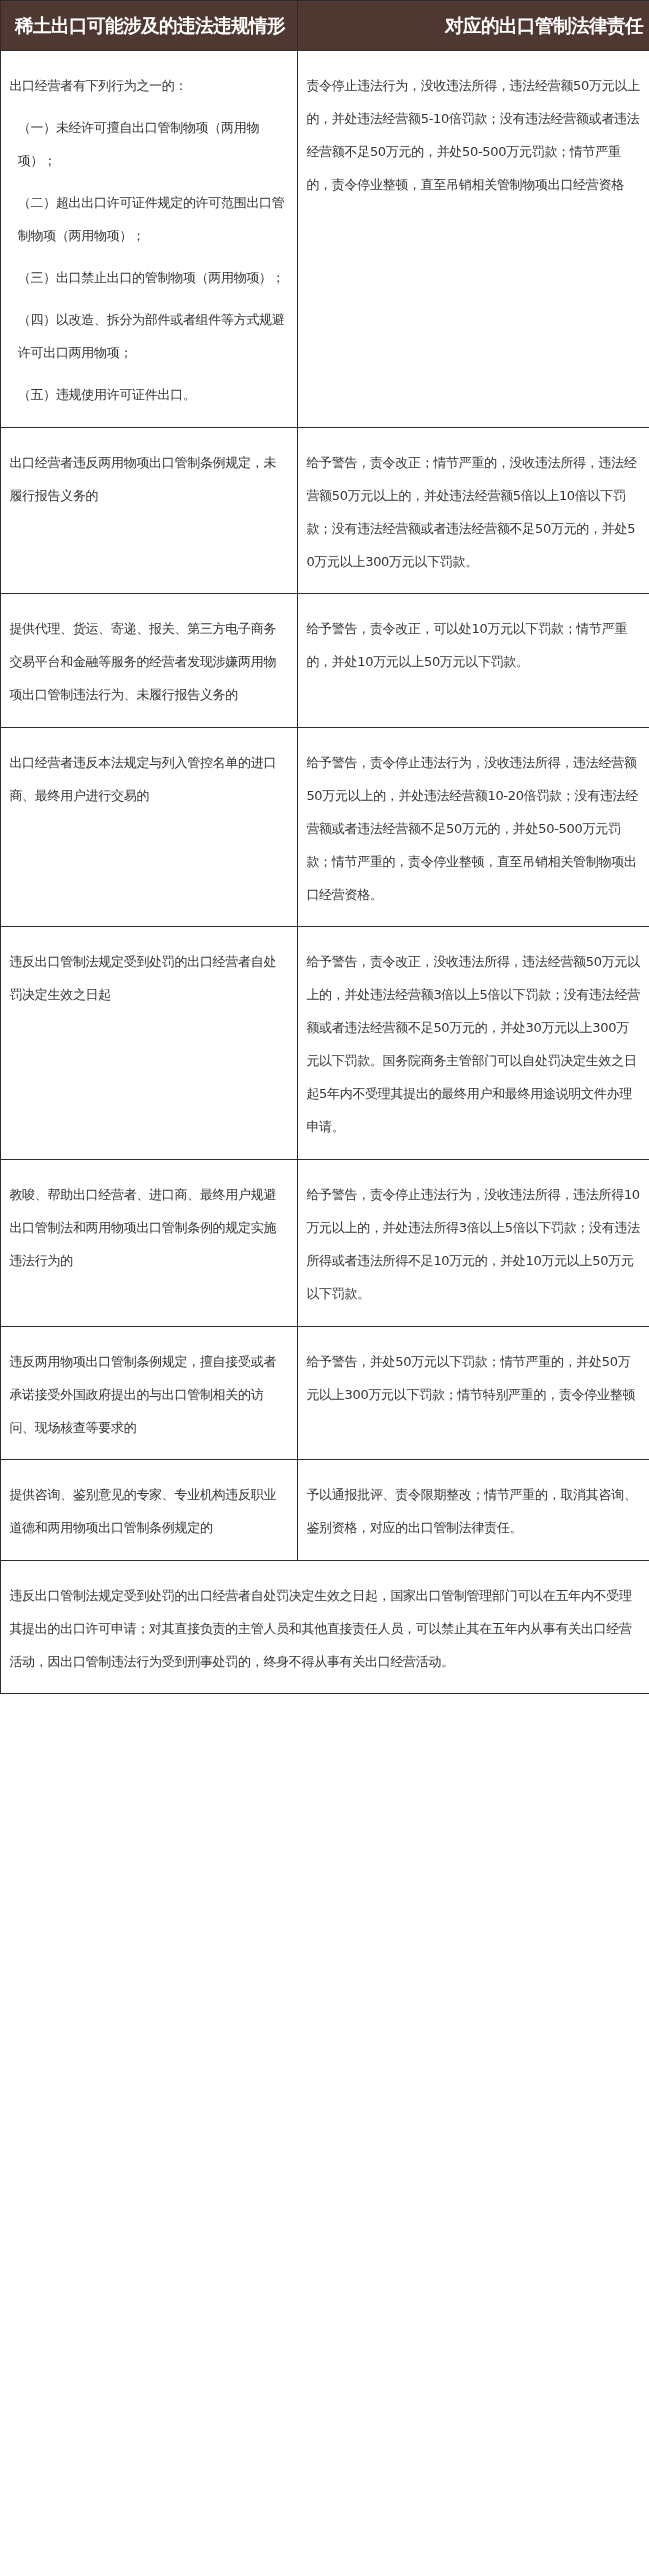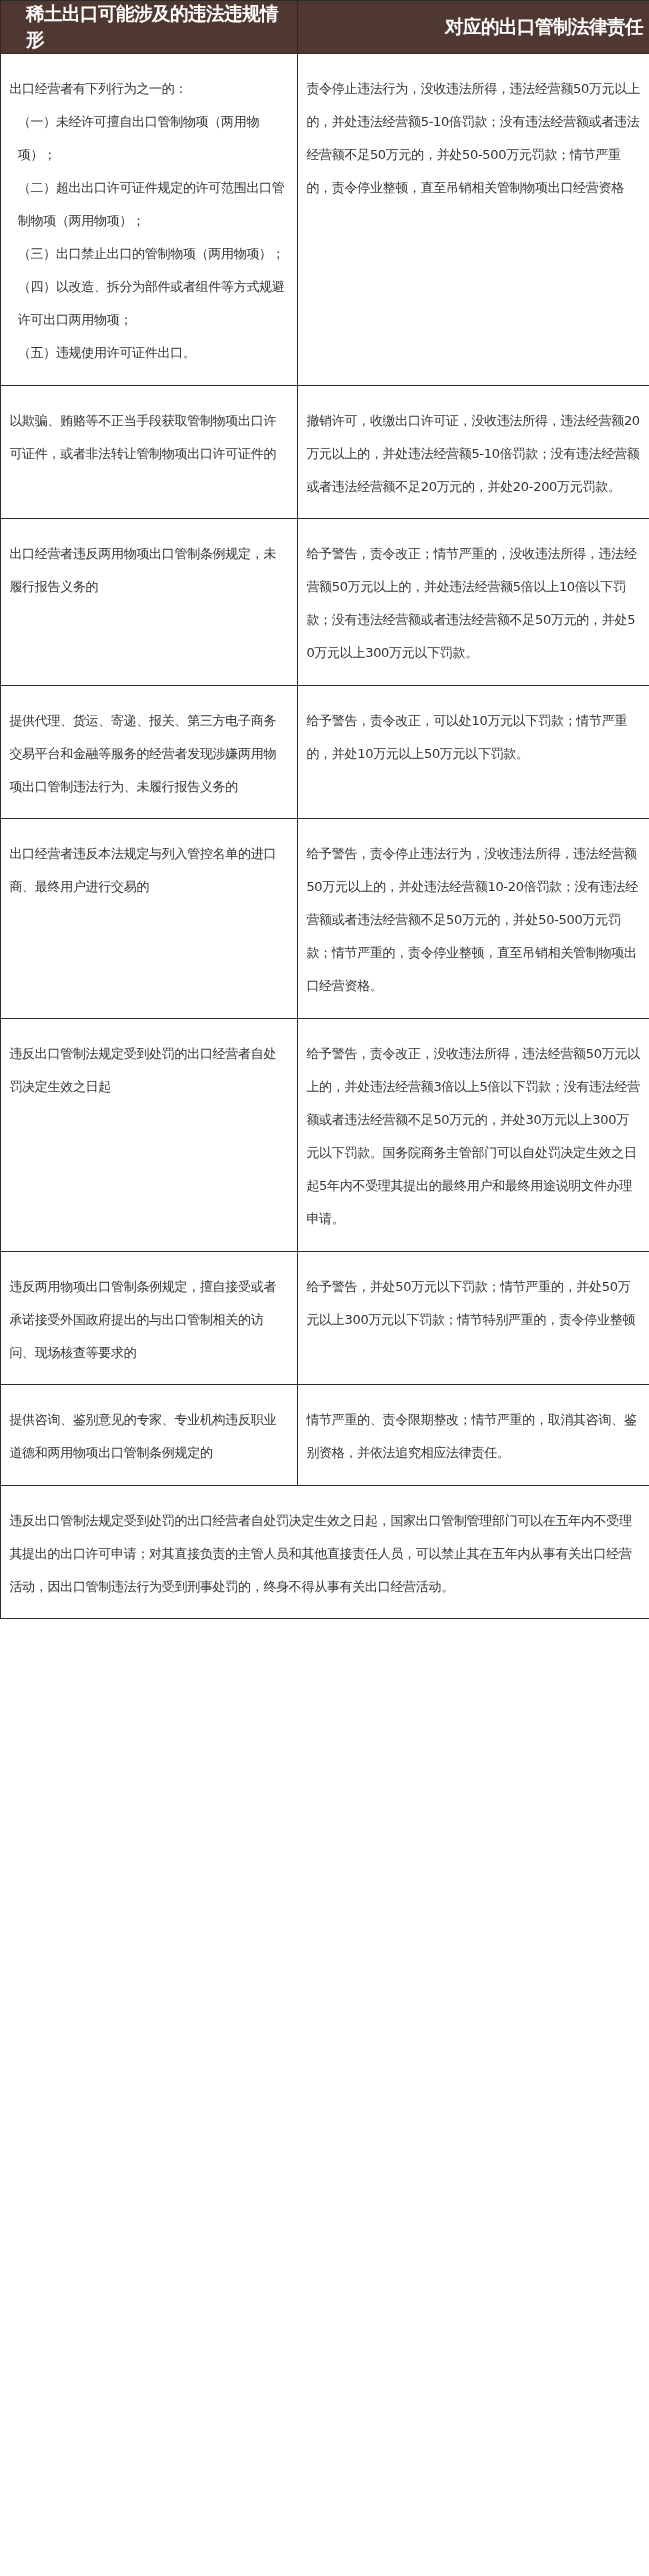--- a/index.html
+++ b/index.html
@@ -6,27 +6,27 @@
   body { width: 649px; font-family: "DejaVu Sans", "Liberation Sans", sans-serif; color: #333333; }
   table.legal { width: 649px; border-collapse: collapse; table-layout: fixed; }
   table.legal col.c1 { width: 297px; }
   table.legal col.c2 { width: 352px; }
   th, td { border: 1.8px solid #2b2b2b; vertical-align: top; }
   th {
     background: #4f3832; color: #ffffff; font-weight: bold; font-size: 18.6px;
     height: 49px; padding: 0 6px; text-align: right; vertical-align: middle;
     letter-spacing: -0.6px;
   }
-  th.left { text-align: left; padding-left: 25px; }
+  th.left { text-align: left; padding-left: 14px; }
   td {
     font-size: 13px; line-height: 33px; padding: 18px 8.4px 15.6px 8.4px;
     letter-spacing: -0.3px; word-break: break-all;
   }
   td .line { display: block; }
-  td .indent { padding-left: 8.4px; }
+  td .indent { padding-left: 8.4px; margin-top: 9px; }
   td.full { padding-right: 14.4px; }
   td.full .line { line-height: 33px; }
 </style>
 </head>
 <body>
 
 <table class="legal">
   <colgroup>
       <col class="c1">
       <col class="c2">
@@ -43,46 +43,46 @@
         <span class="line">出口经营者有下列行为之一的：</span>
         <span class="line indent">（一）未经许可擅自出口管制物项（两用物项）；</span>
         <span class="line indent">（二）超出出口许可证件规定的许可范围出口管制物项（两用物项）；</span>
         <span class="line indent">（三）出口禁止出口的管制物项（两用物项）；</span>
         <span class="line indent">（四）以改造、拆分为部件或者组件等方式规避许可出口两用物项；</span>
         <span class="line indent">（五）违规使用许可证件出口。</span>
       </td>
       <td>责令停止违法行为，没收违法所得，违法经营额50万元以上的，并处违法经营额5-10倍罚款；没有违法经营额或者违法经营额不足50万元的，并处50-500万元罚款；情节严重的，责令停业整顿，直至吊销相关管制物项出口经营资格</td>
     </tr>
     <tr>
-      <td>以欺骗、贿赂等不正当手段获取管制物项出口许可证件，或者非法转让管制物项出口许可证件的</td>
-      <td>撤销许可，收缴出口许可证，没收违法所得，违法经营额20万元以上的，并处违法经营额5-10倍罚款；没有违法经营额或者违法经营额不足20万元的，并处20-200万元罚款。</td>
-    </tr>
-    <tr>
       <td>出口经营者违反两用物项出口管制条例规定，未履行报告义务的</td>
       <td>给予警告，责令改正；情节严重的，没收违法所得，违法经营额50万元以上的，并处违法经营额5倍以上10倍以下罚款；没有违法经营额或者违法经营额不足50万元的，并处50万元以上300万元以下罚款。</td>
     </tr>
     <tr>
       <td>提供代理、货运、寄递、报关、第三方电子商务交易平台和金融等服务的经营者发现涉嫌两用物项出口管制违法行为、未履行报告义务的</td>
       <td>给予警告，责令改正，可以处10万元以下罚款；情节严重的，并处10万元以上50万元以下罚款。</td>
     </tr>
     <tr>
       <td>出口经营者违反本法规定与列入管控名单的进口商、最终用户进行交易的</td>
       <td>给予警告，责令停止违法行为，没收违法所得，违法经营额50万元以上的，并处违法经营额10-20倍罚款；没有违法经营额或者违法经营额不足50万元的，并处50-500万元罚款；情节严重的，责令停业整顿，直至吊销相关管制物项出口经营资格。</td>
     </tr>
     <tr>
       <td>违反出口管制法规定受到处罚的出口经营者自处罚决定生效之日起</td>
       <td>给予警告，责令改正，没收违法所得，违法经营额50万元以上的，并处违法经营额3倍以上5倍以下罚款；没有违法经营额或者违法经营额不足50万元的，并处30万元以上300万元以下罚款。国务院商务主管部门可以自处罚决定生效之日起5年内不受理其提出的最终用户和最终用途说明文件办理申请。</td>
     </tr>
     <tr>
+      <td>教唆、帮助出口经营者、进口商、最终用户规避出口管制法和两用物项出口管制条例的规定实施违法行为的</td>
+      <td>给予警告，责令停止违法行为，没收违法所得，违法所得10万元以上的，并处违法所得3倍以上5倍以下罚款；没有违法所得或者违法所得不足10万元的，并处10万元以上50万元以下罚款。</td>
+    </tr>
+    <tr>
       <td>违反两用物项出口管制条例规定，擅自接受或者承诺接受外国政府提出的与出口管制相关的访问、现场核查等要求的</td>
       <td>给予警告，并处50万元以下罚款；情节严重的，并处50万元以上300万元以下罚款；情节特别严重的，责令停业整顿</td>
     </tr>
     <tr>
       <td>提供咨询、鉴别意见的专家、专业机构违反职业道德和两用物项出口管制条例规定的</td>
-      <td>情节严重的、责令限期整改；情节严重的，取消其咨询、鉴别资格，并依法追究相应法律责任。</td>
+      <td>予以通报批评、责令限期整改；情节严重的，取消其咨询、鉴别资格，对应的出口管制法律责任。</td>
     </tr>
     <tr>
       <td class="full" colspan="2">
         <span class="line">违反出口管制法规定受到处罚的出口经营者自处罚决定生效之日起，国家出口管制管理部门可以在五年内不受理其提出的出口许可申请；对其直接负责的主管人员和其他直接责任人员，可以禁止其在五年内从事有关出口经营活动，因出口管制违法行为受到刑事处罚的，终身不得从事有关出口经营活动。</span>
 
       </td>
     </tr>
   </tbody>
 </table>
 

